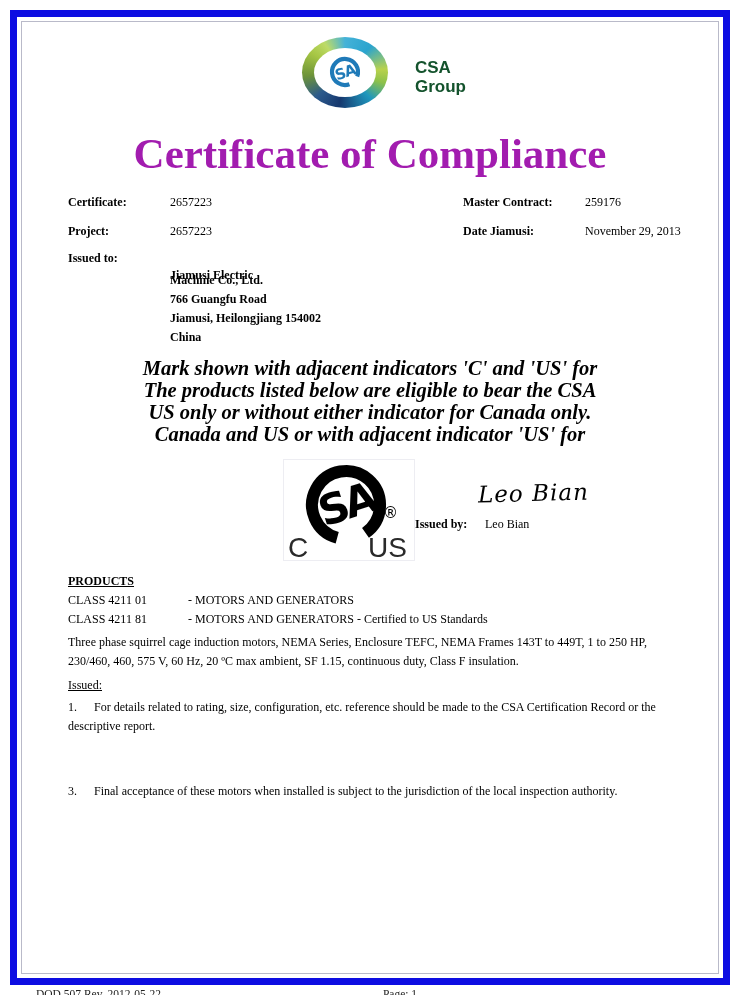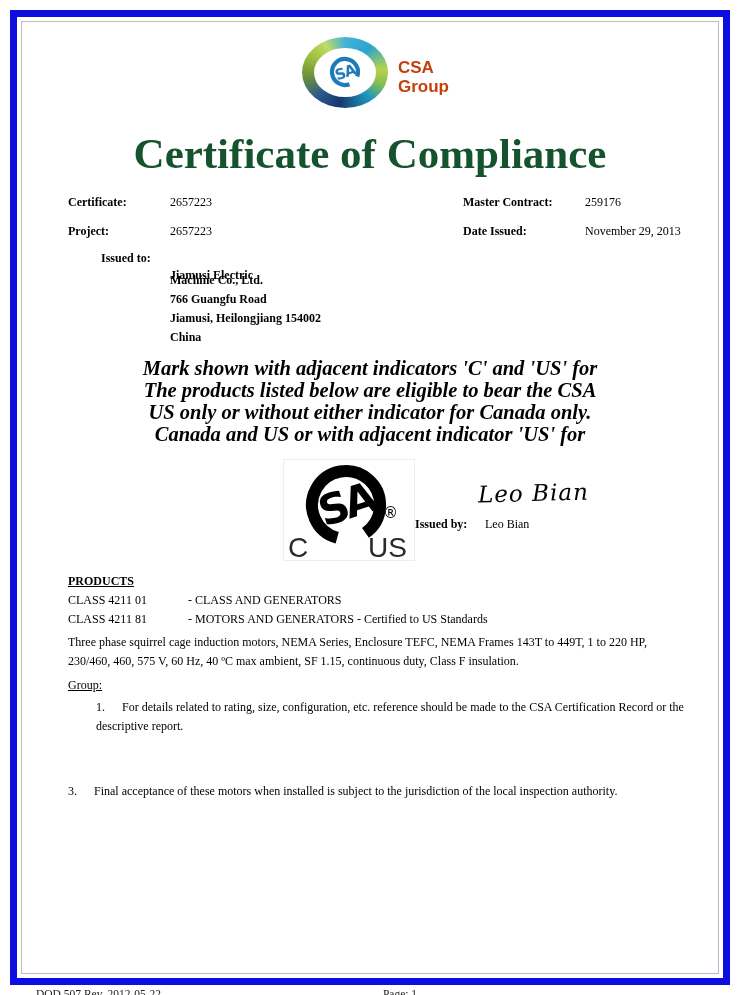--- a/index.html
+++ b/index.html
@@ -23,28 +23,28 @@
     background: conic-gradient(#45b2d8 0deg, #2ba4ce 45deg, #b9d24d 85deg,
       #8cc14a 105deg, #1f97bd 135deg, #16386e 190deg, #2c5a8c 230deg,
       #6d9339 265deg, #a6c644 300deg, #bddb67 325deg, #45b2d8 360deg);
   }
   .swirl-inner {
     position:absolute; left:12px; top:11px; width:62px; height:49px;
     background:#fff; border-radius:50%;
   }
   .mini-monogram { position:absolute; left:23px; top:16px; }
   .wordmark {
-    margin-left:10px; padding-top:21px;
+    margin-left:27px; padding-top:21px;
     font-family:"Liberation Sans", sans-serif; font-weight:bold;
-    color:#c2410c; font-size:17px; line-height:19px;
+    color:#14532d; font-size:17px; line-height:19px;
   }
   
   .title {
     position:absolute; top:129px; left:0; width:100%; margin:0;
-    text-align:center; font-size:43px; font-weight:bold; color:#14532d;
+    text-align:center; font-size:43px; font-weight:bold; color:#a21caf;
   }
   
   .abs { position:absolute; font-size:12px; line-height:19px; }
   .lbl { font-weight:bold; }
   .address { font-weight:bold; }
   
   .statement {
     position:absolute; top:357px; left:70px; width:600px; text-align:center;
     font-size:20.5px; font-weight:bold; font-style:italic; line-height:22px;
   }
@@ -87,24 +87,24 @@
 
   <h1 class="title">Certificate of Compliance</h1>
 
   <span class="abs lbl" style="left:68px; top:193px;">Certificate:</span>
   <span class="abs" style="left:170px; top:193px;">2657223</span>
   <span class="abs lbl" style="left:463px; top:193px;">Master Contract:</span>
   <span class="abs" style="left:585px; top:193px;">259176</span>
 
   <span class="abs lbl" style="left:68px; top:222px;">Project:</span>
   <span class="abs" style="left:170px; top:222px;">2657223</span>
-  <span class="abs lbl" style="left:463px; top:222px;">Date Issued:</span>
+  <span class="abs lbl" style="left:463px; top:222px;">Date Jiamusi:</span>
   <span class="abs" style="left:585px; top:222px;">November 29, 2013</span>
 
-  <span class="abs lbl" style="left:68px; top:249px;margin-left:33px;">Issued to:</span>
+  <span class="abs lbl" style="left:68px; top:249px;">Issued to:</span>
   <span class="abs lbl" style="left:170px; top:266px;">Jiamusi Electric</span>
   <div class="abs address" style="left:170px; top:271px;">
     <div>Machine Co., Ltd.</div>
     <div>766 Guangfu Road</div>
     <div>Jiamusi, Heilongjiang 154002</div>
     <div>China</div>
   </div>
 
   <div class="statement">
     <div>Mark shown with adjacent indicators 'C' and 'US' for</div>
@@ -123,30 +123,30 @@
     </svg>
   </div>
 
   <div class="sig">Leo Bian</div>
   <span class="abs lbl" style="left:415px; top:515px;">Issued by:</span>
   <span class="abs" style="left:485px; top:515px;">Leo Bian</span>
 
   <span class="abs lbl underline" style="left:68px; top:572px;">PRODUCTS</span>
   <div class="abs" style="left:68px; top:591px;">
     <span class="class-code">CLASS 4211 01</span>
-    <span>- CLASS AND GENERATORS</span>
+    <span>- MOTORS AND GENERATORS</span>
   </div>
   <div class="abs" style="left:68px; top:610px;">
     <span class="class-code">CLASS 4211 81</span>
     <span>- MOTORS AND GENERATORS - Certified to US Standards</span>
   </div>
-  <div class="abs body-par" style="left:68px; top:633px;">Three phase squirrel cage induction motors, NEMA Series, Enclosure TEFC, NEMA Frames 143T to 449T, 1 to 220 HP, 230/460, 460, 575 V, 60 Hz, 40 ºC max ambient, SF 1.15, continuous duty, Class F insulation.</div>
+  <div class="abs body-par" style="left:68px; top:633px;">Three phase squirrel cage induction motors, NEMA Series, Enclosure TEFC, NEMA Frames 143T to 449T, 1 to 250 HP, 230/460, 460, 575 V, 60 Hz, 20 ºC max ambient, SF 1.15, continuous duty, Class F insulation.</div>
 
-  <span class="abs underline" style="left:68px; top:676px;">Group:</span>
-  <div class="abs body-par" style="left:68px; top:698px;margin-left:28px;">
+  <span class="abs underline" style="left:68px; top:676px;">Issued:</span>
+  <div class="abs body-par" style="left:68px; top:698px;">
     <span class="note-num">1.</span><span>For details related to rating, size, configuration, etc. reference should be made to the CSA Certification Record or the descriptive report.</span>
   </div>
   <div class="abs body-par" style="left:68px; top:782px;">
     <span class="note-num">3.</span><span>Final acceptance of these motors when installed is subject to the jurisdiction of the local inspection authority.</span>
   </div>
 
   <span class="abs footer-text" style="left:36px; top:945px;">DQD 507 Rev. 2012-05-22</span>
   <span class="abs footer-text" style="left:60px; top:945px; width:680px; text-align:center;">Page: 1</span>
 </div>
 

